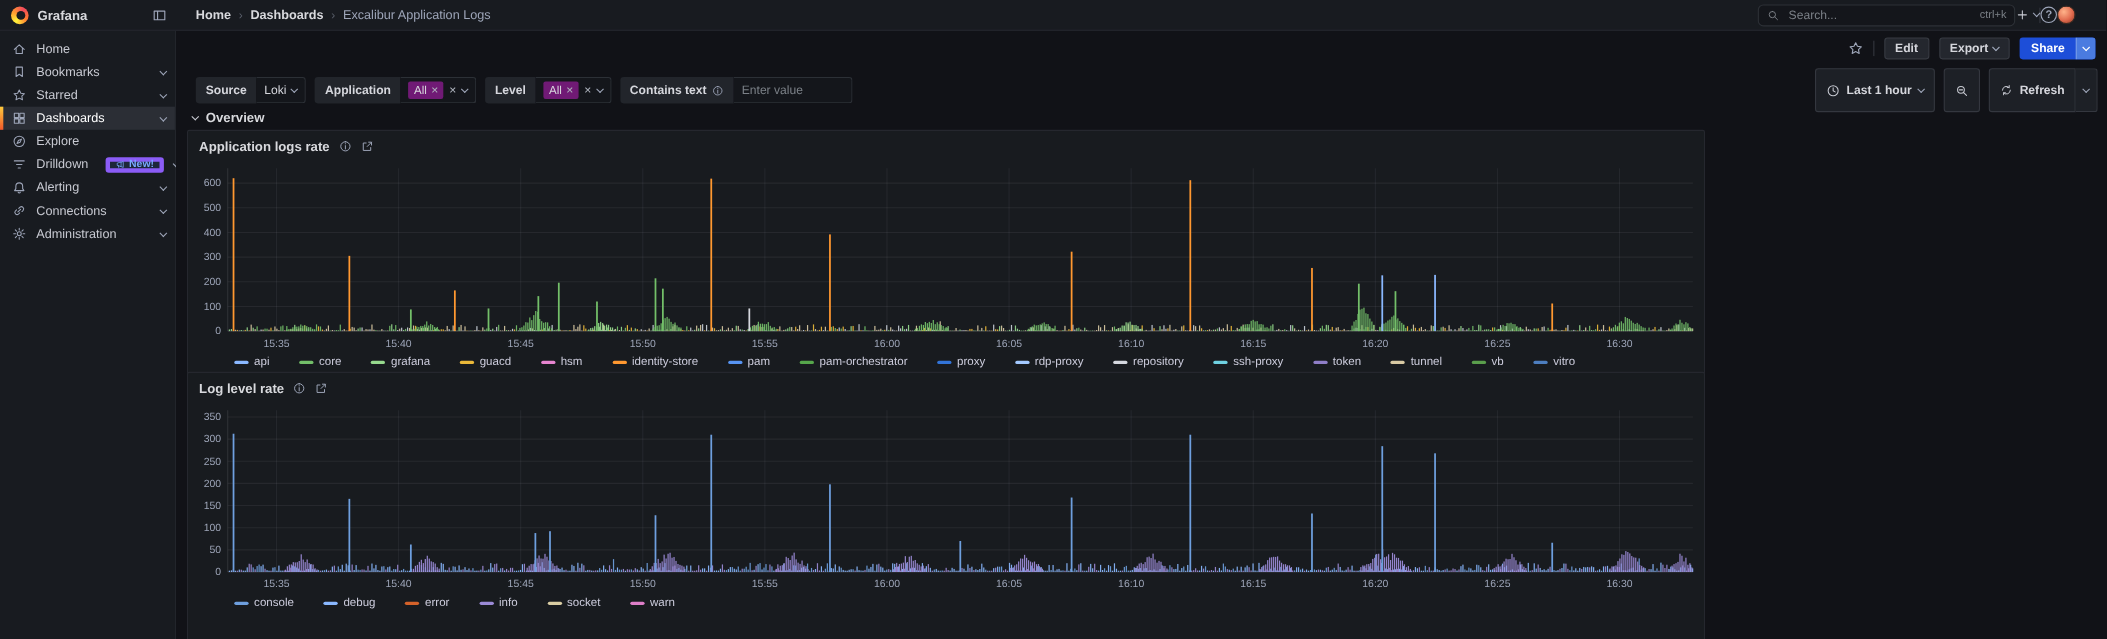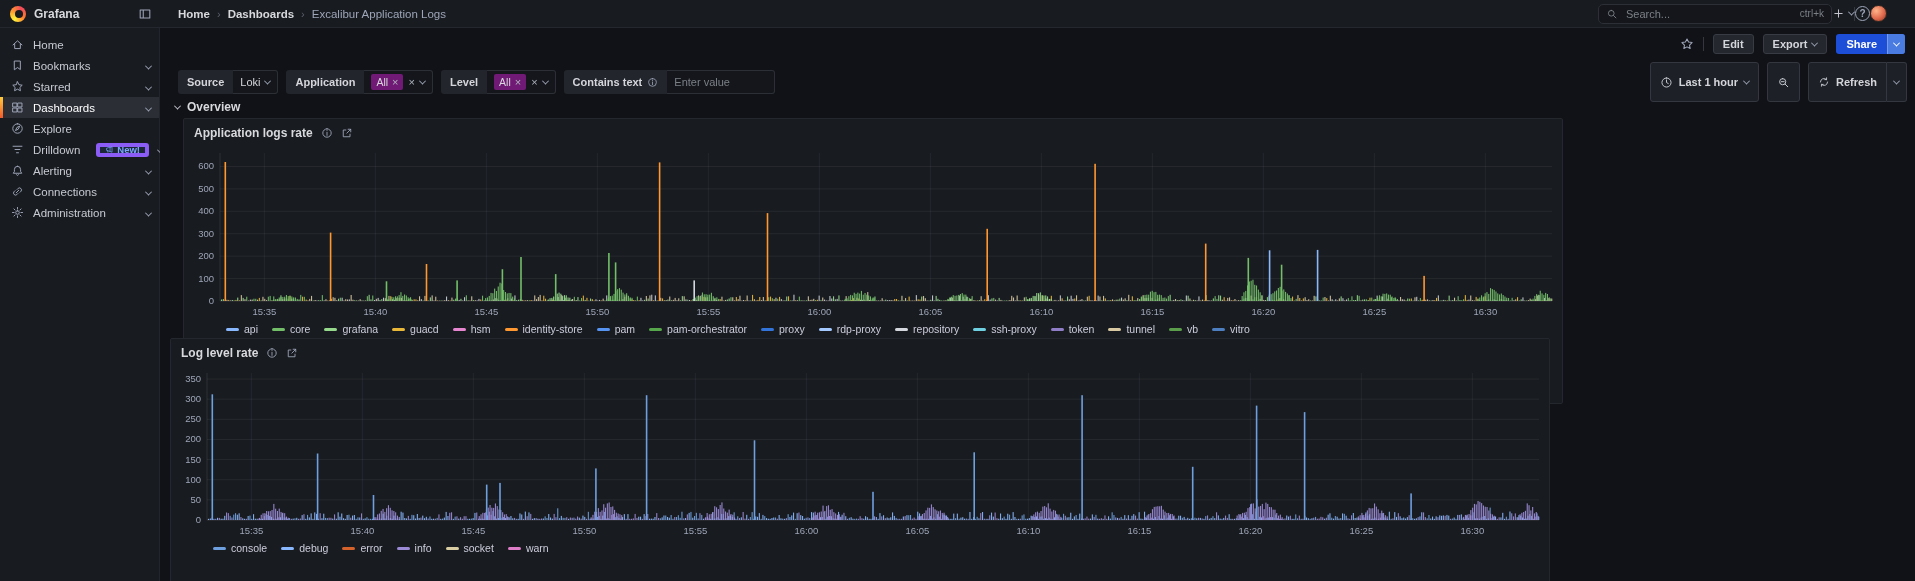--- a/index.html
+++ b/index.html
@@ -89,28 +89,28 @@
   .tbtn .ticon { color:#C7C9D1; display:flex; }
   .refresh-split { display:inline-flex; }
   .refresh-split .tbtn:first-child { border-radius:3px 0 0 3px; }
   .refresh-split .tbtn:last-child { border-radius:0 3px 3px 0; border-left:none; padding:0 7px; }
 
   .section-header { position:absolute; top:72px; left:15px; display:flex; align-items:center; gap:7px;
                     font-size:12px; font-weight:700; color:#D8D9DD; cursor:pointer; }
   .section-header .chev { color:#C7C9D1; }
 
   .panel { position:absolute; left:10px; width:1380px; background:#181B1F; border:1px solid #25272E; border-radius:2px; }
-  .panel1 { top:90px; height:286px;margin-left:13px; }
+  .panel1 { top:90px; height:286px; }
   .panel2 { top:310px; height:269px; }
   .panel-header { height:28px; display:flex; align-items:center; gap:8px; padding:0 10px; }
   .panel-title { font-size:12px; font-weight:700; color:#D8D9DD; }
   .panel-header .icon-btn { color:#9DA5B8; }
   .chart { display:block; }
   .chart text { font-family:"Liberation Sans", sans-serif; }
-  .legend { height:20px; display:flex; align-items:center; gap:14px; padding:0 10px 0 42px; overflow:hidden; }
+  .legend { height:20px; display:flex; align-items:center; gap:27px; padding:0 10px 0 42px; overflow:hidden; }
   .legend-item { display:flex; align-items:center; gap:5px; font-size:10.5px; color:#CCCCDC; cursor:pointer; white-space:nowrap; }
   .legend-swatch { width:13px; height:3px; border-radius:2px; flex:0 0 auto; }
 </style>
 </head>
 <body>
 
 <header class="topbar">
   <div class="topbar-left">
     <span class="logo"></span>
     <span class="brand">Grafana</span>

